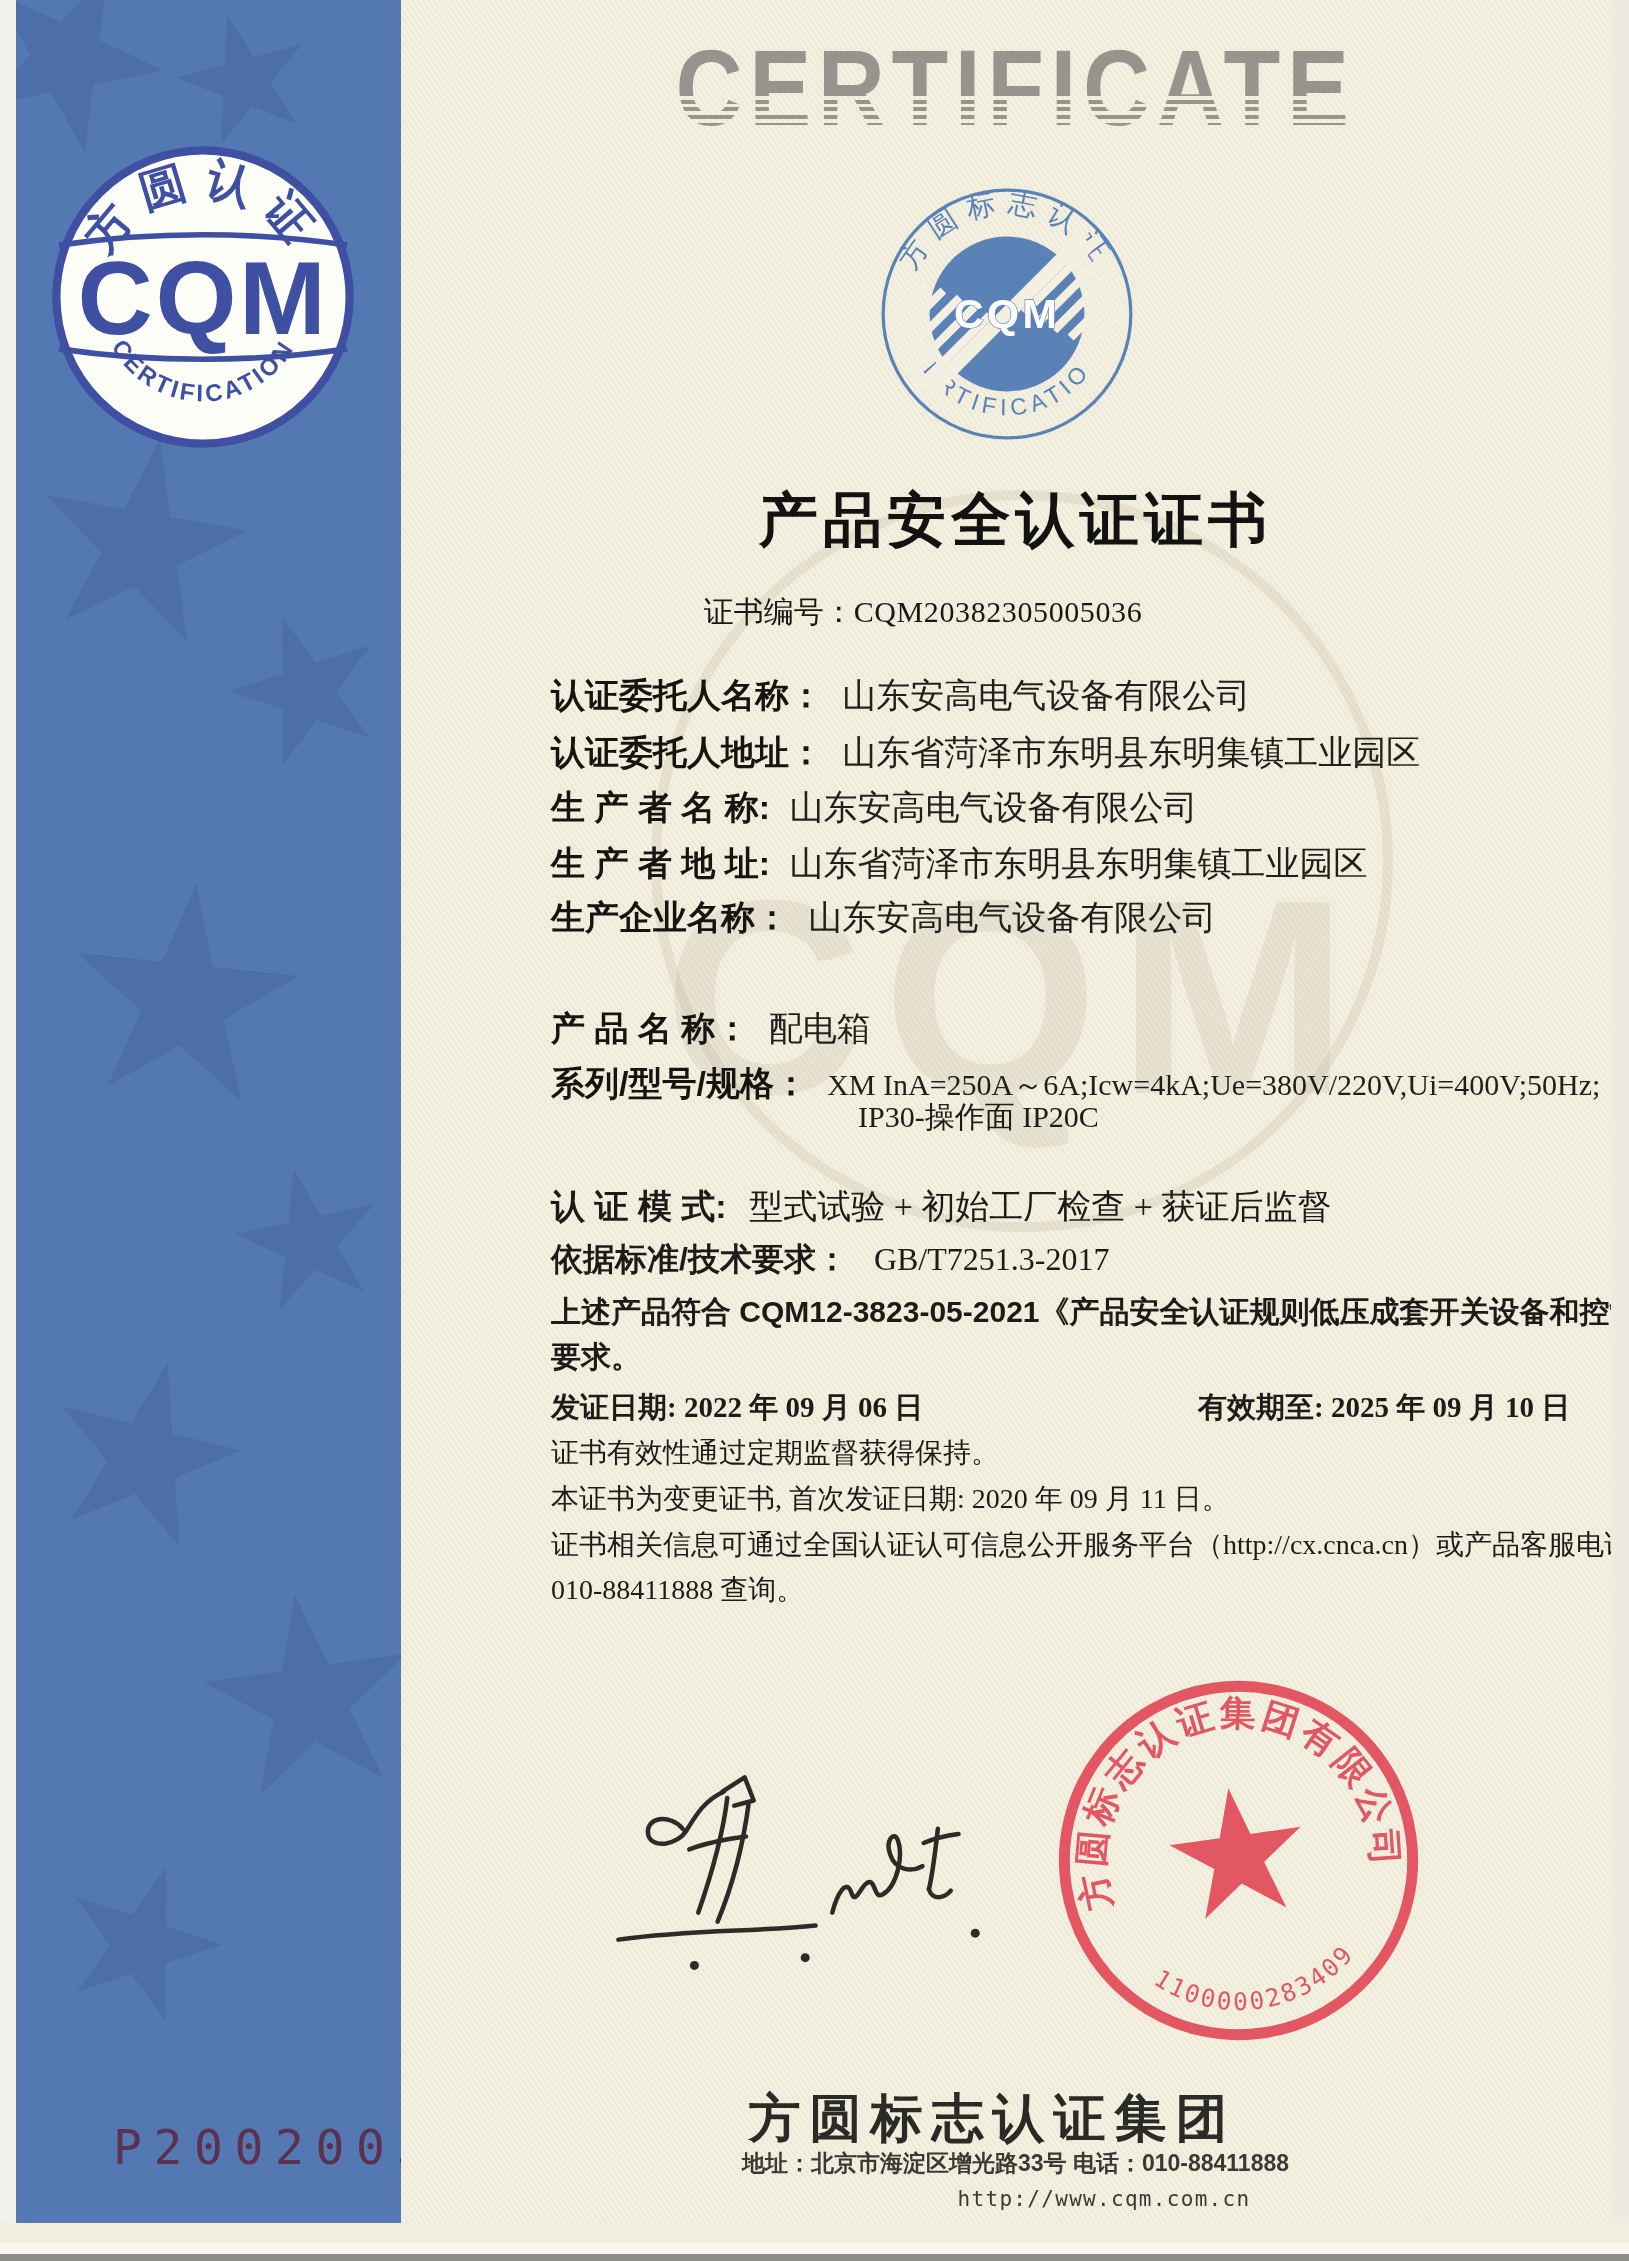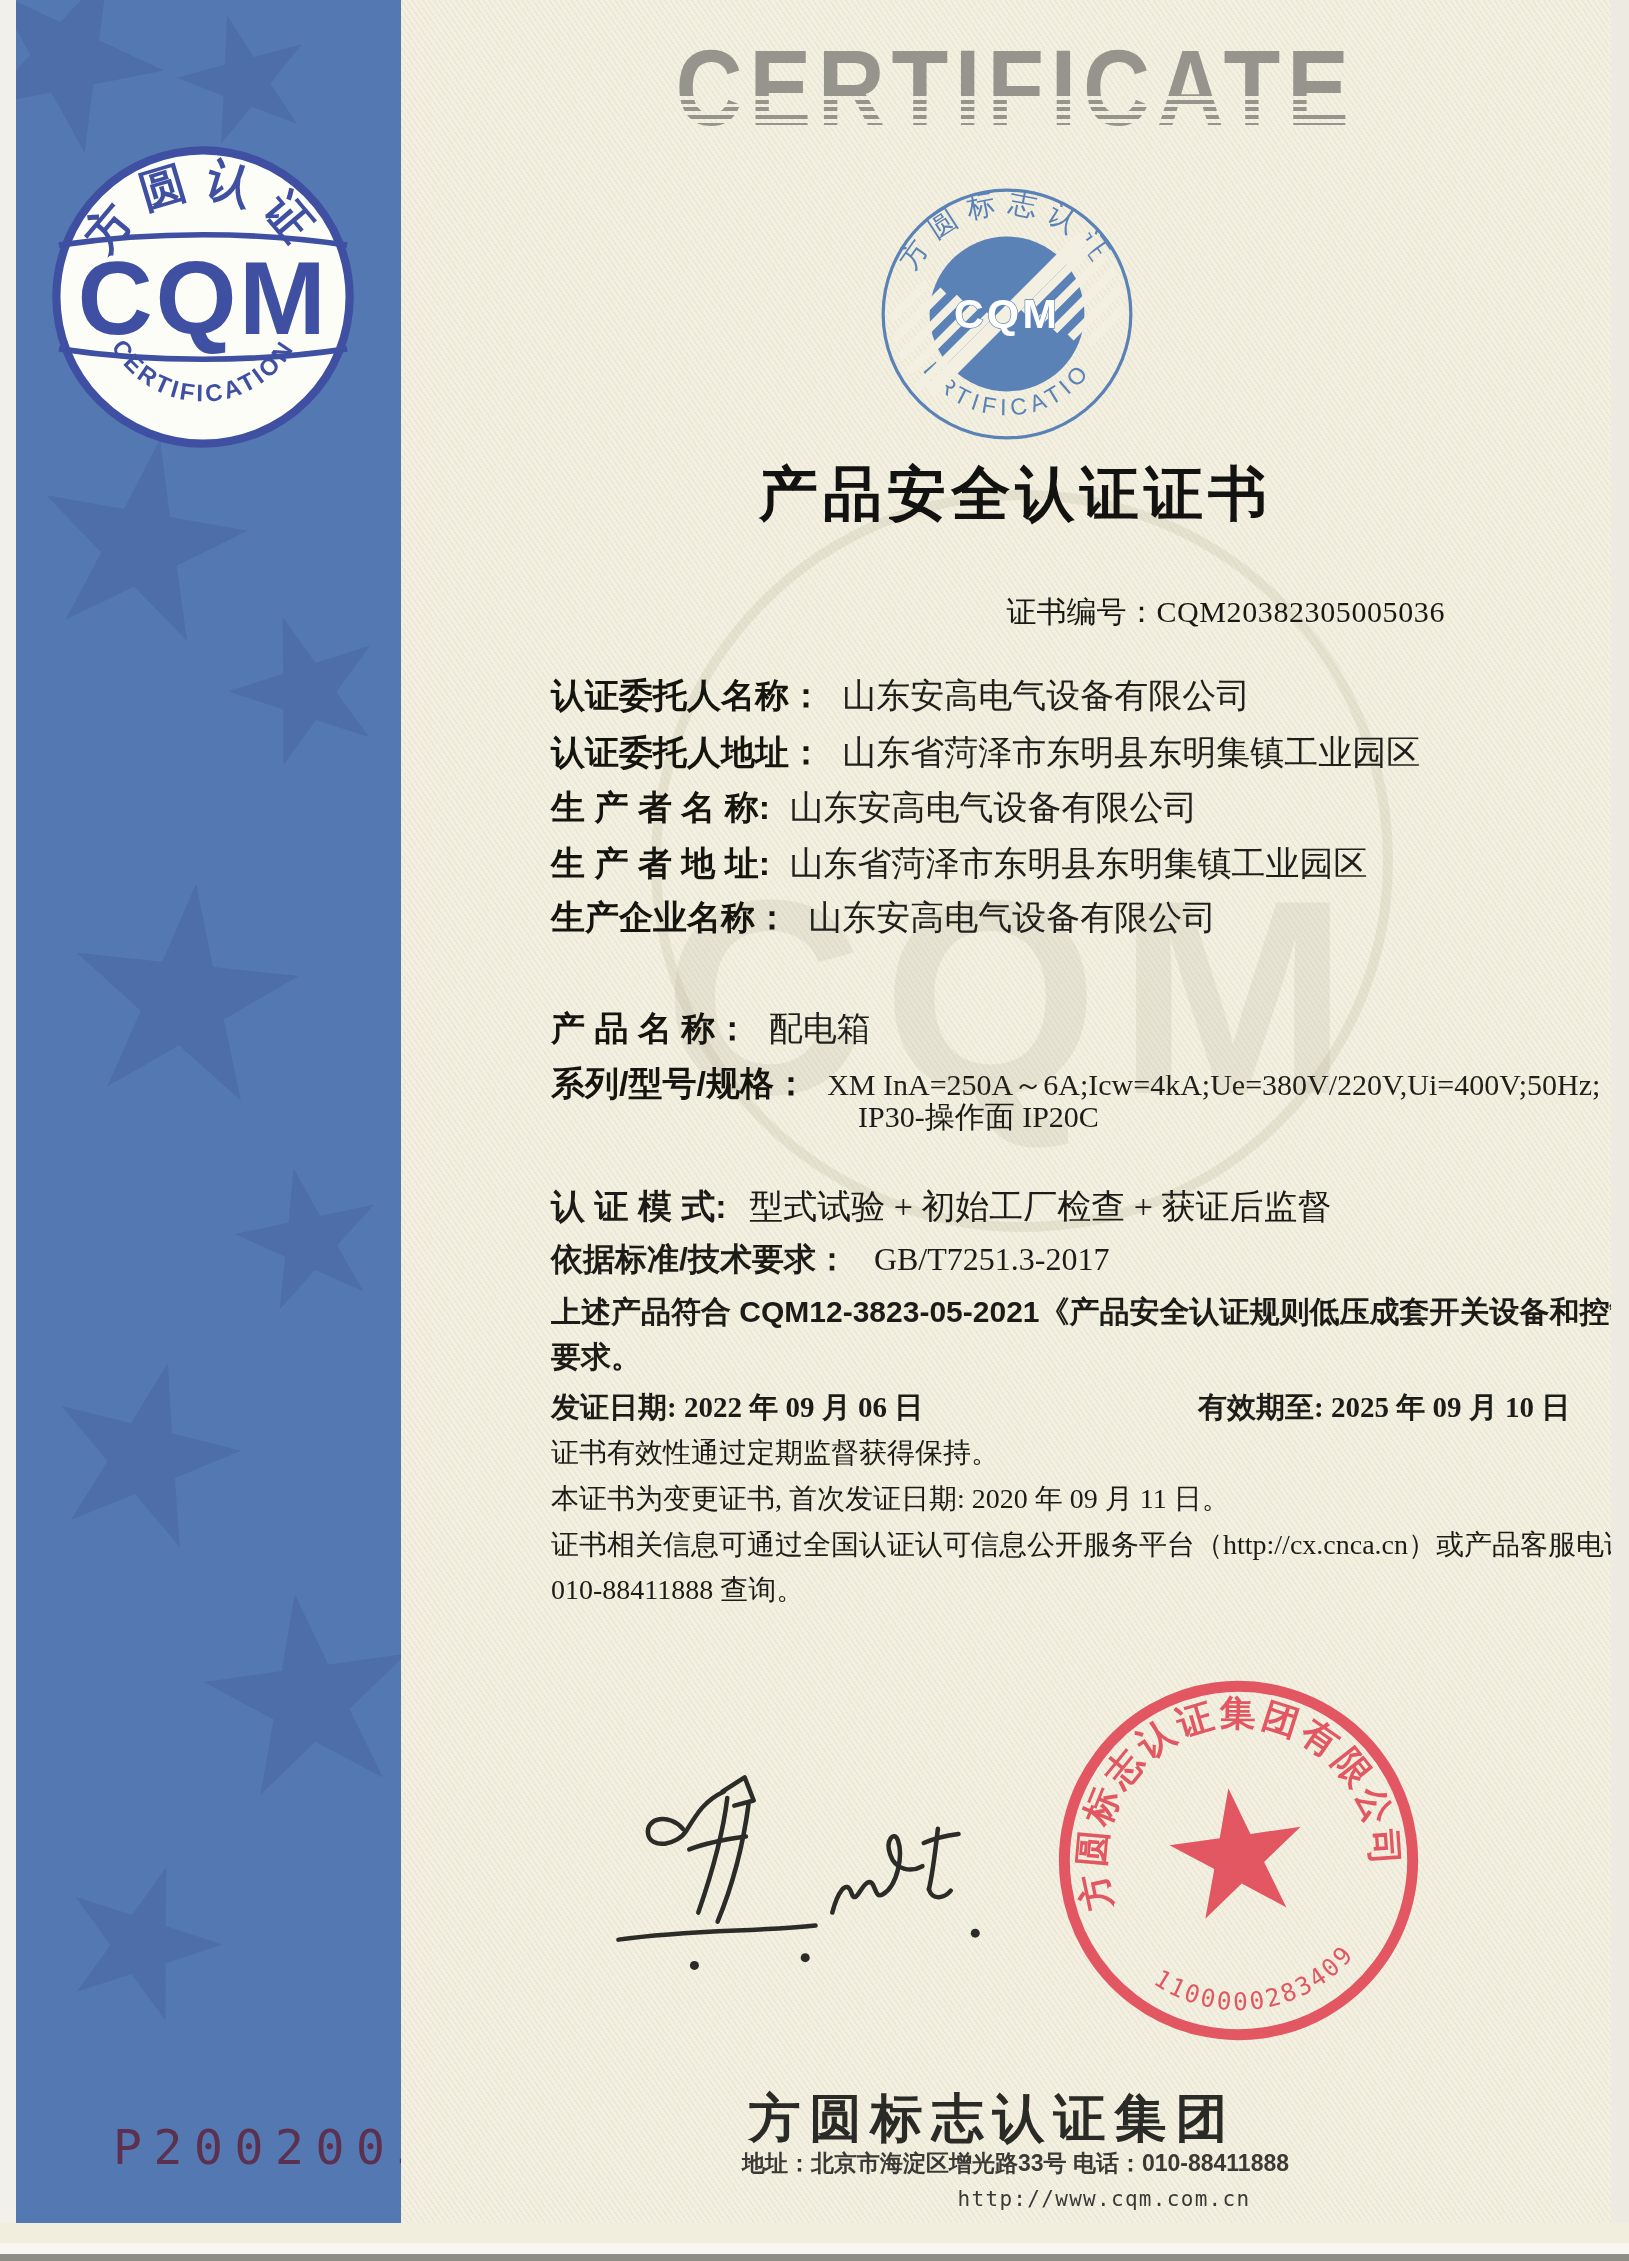--- a/index.html
+++ b/index.html
@@ -39,23 +39,23 @@
           -webkit-background-clip:text;background-clip:text;}
 
   
   #wm-ring{left:651px;top:490px;width:722px;height:722px;border-radius:50%;
            border:10.3px solid rgba(182,176,150,0.22);}
   #wm-cqm{left:401px;top:838px;width:1229px;text-align:center;
           font-family:"Liberation Sans",sans-serif;font-weight:800;font-size:277px;
           color:rgba(182,176,150,0.20);letter-spacing:19.3px;}
 
   
-  #title{left:401px;top:455px;width:1229px;text-align:center;
+  #title{left:401px;top:481px;width:1229px;text-align:center;
          font-size:59px;font-weight:700;letter-spacing:5.2px;color:#121210;}
-  #certno{left:401px;top:592px;width:1044px;text-align:right;font-size:30px;color:#19181五;font-family:Liberation Serif, serif;}
+  #certno{left:401px;top:592px;width:1044px;text-align:center;font-size:30px;color:#19181五;font-family:Liberation Serif, serif;}
   #certno{color:#191815;}
   #certno .v{font-weight:400;letter-spacing:0.6px;}
 
   
   .frow{left:551px;height:45px;line-height:45px;font-size:34px;white-space:nowrap;}
   .frow .lab{font-weight:700;font-family:"Liberation Sans",sans-serif;color:#15140f;}
   .frow .val{margin-left:19.3px;font-weight:400;color:#201f1b;}
   #spec2{left:858px;height:41px;line-height:41px;font-size:30px;}
 
   .pline{left:551px;white-space:nowrap;color:#1c1b17;}

